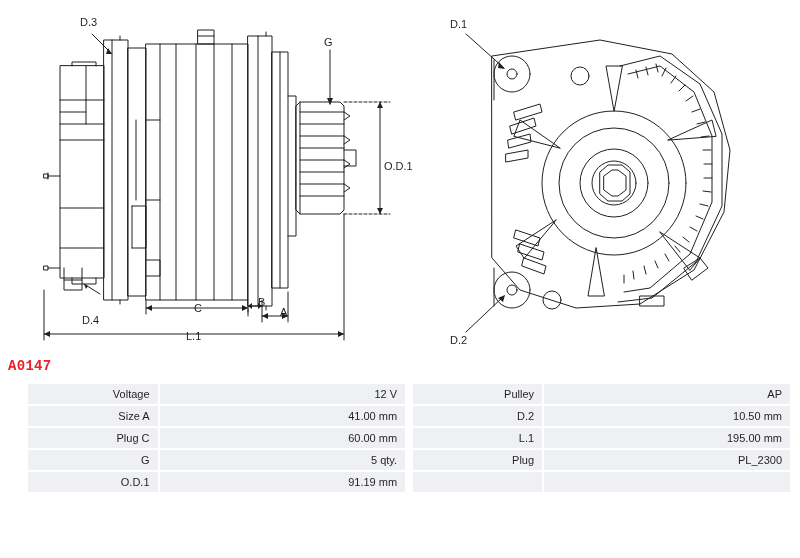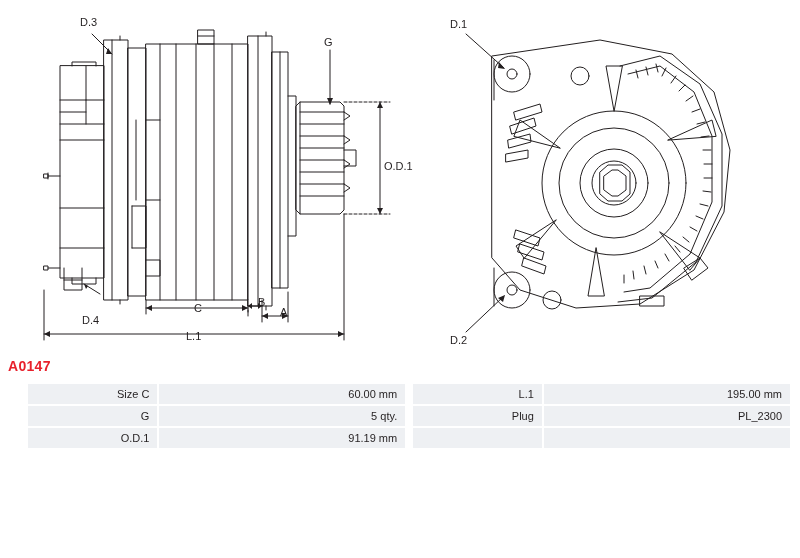--- a/index.html
+++ b/index.html
@@ -35,20 +35,21 @@
 
   
   #part-code {
     position: absolute;
     left: 8px;
     top: 358px;
     font-size: 14px;
     font-weight: bold;
     color: #e8212c;
     letter-spacing: 0.3px;
+    font-family: Liberation Mono, monospace;
   }
 
   
   #spec-table {
     position: absolute;
     left: 8px;
     top: 382px;
     width: 784px;
     border-collapse: separate;
     border-spacing: 2px;
@@ -301,21 +302,37 @@
       </g>
     </svg>
   </div>
 
   <div id="part-code">A0147</div>
 
   <table id="spec-table">
     <tbody>
       <tr>
         <td class="empty"></td>
-        <td class="lbl">Size C</td>
+        <td class="lbl">Voltage</td>
+        <td class="val">12 V</td>
+        <td class="spacer"></td>
+        <td class="lbl">Pulley</td>
+        <td class="val">AP</td>
+      </tr>
+      <tr>
+        <td class="empty"></td>
+        <td class="lbl">Size A</td>
+        <td class="val">41.00 mm</td>
+        <td class="spacer"></td>
+        <td class="lbl">D.2</td>
+        <td class="val">10.50 mm</td>
+      </tr>
+      <tr>
+        <td class="empty"></td>
+        <td class="lbl">Plug C</td>
         <td class="val">60.00 mm</td>
         <td class="spacer"></td>
         <td class="lbl">L.1</td>
         <td class="val">195.00 mm</td>
       </tr>
       <tr>
         <td class="empty"></td>
         <td class="lbl">G</td>
         <td class="val">5 qty.</td>
         <td class="spacer"></td>

